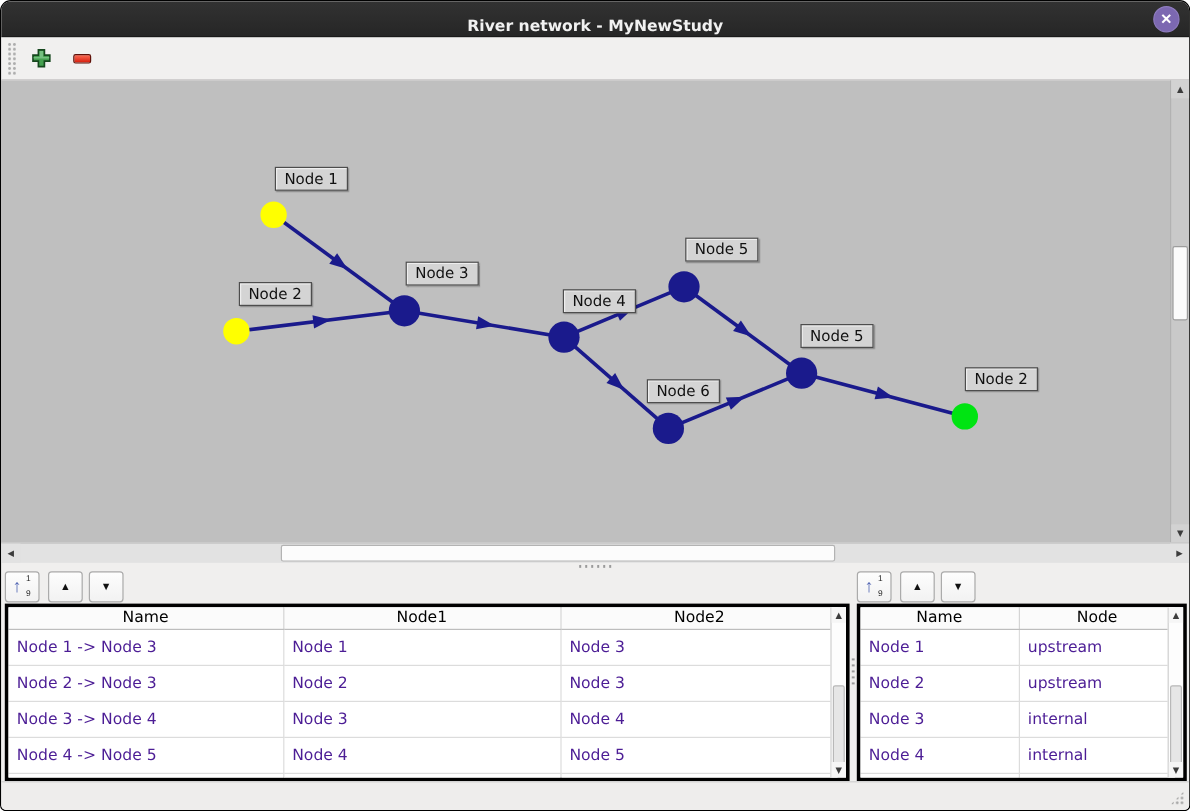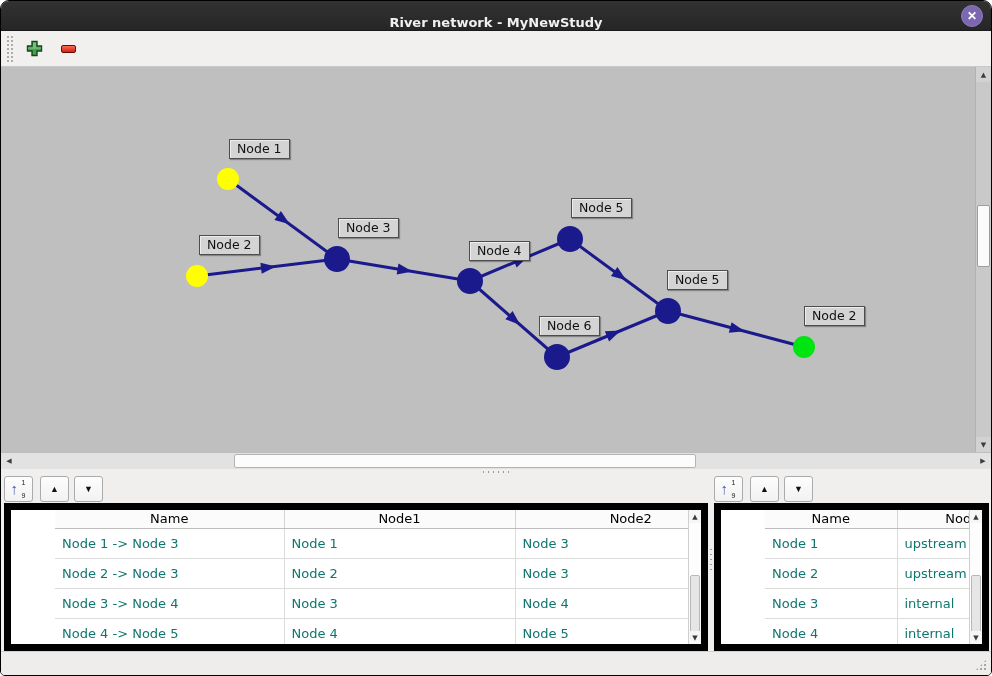--- a/index.html
+++ b/index.html
@@ -91,29 +91,29 @@
     border:1px solid #ababab; border-radius:3px;
     display:flex; align-items:center; justify-content:center;
     font-size:9px; color:#111; padding:0;
   }
   .pt-btn.sort{ margin-right:2px; position:relative; }
   .sort-glyph{ position:relative; width:16px; height:18px; }
   .sort-glyph .arrow{ position:absolute; left:0; top:0px; color:#4a5fb0; font-size:15px; font-weight:bold; line-height:18px; }
   .sort-glyph .n1{ position:absolute; right:1px; top:-1px; font-size:7px; color:#222; }
   .sort-glyph .n9{ position:absolute; right:1px; bottom:-1px; font-size:7px; color:#222; }
   
-  .table-wrap{ position:relative; height:148px; background:#fff; border:7px solid #000000; overflow:hidden;padding-left:44px; }
+  .table-wrap{ position:relative; height:148px; background:#fff; border:3px solid #000000; overflow:hidden; }
   table{ border-collapse:collapse; table-layout:fixed; width:100%; }
   th{
     height:18px; font-size:13px; font-weight:normal; color:#000;
     background:#fbfbfb; border-bottom:1px solid #bdbdbd; border-right:1px solid #d4d4d4;
     text-align:center; overflow:hidden; white-space:nowrap;
   }
   td{
-    height:30px; font-size:13px; color:#0f766e; background:#fff;
+    height:30px; font-size:13px; color:#4c1d95; background:#fff;
     border-bottom:1px solid #dcdcdc; border-right:1px solid #dcdcdc;
     padding-left:7px; overflow:hidden; white-space:nowrap;
   }
   th:last-child, td:last-child{ border-right:none; }
   .tscroll{ position:absolute; right:0; top:0; bottom:0; width:13px; background:#fdfdfd; border-left:1px solid #cfcfcf; }
   .tscroll .sb-up{ top:0; left:0; right:0; height:13px; background:#f6f6f6; }
   .tscroll .sb-down{ bottom:0; left:0; right:0; height:13px; background:#f6f6f6; }
   .tscroll .sb-thumb{
     position:absolute; left:1px; right:1px; top:65px; height:67px;
     background:#e6e6e6; border:1px solid #b8b8b8; border-radius:2px;

